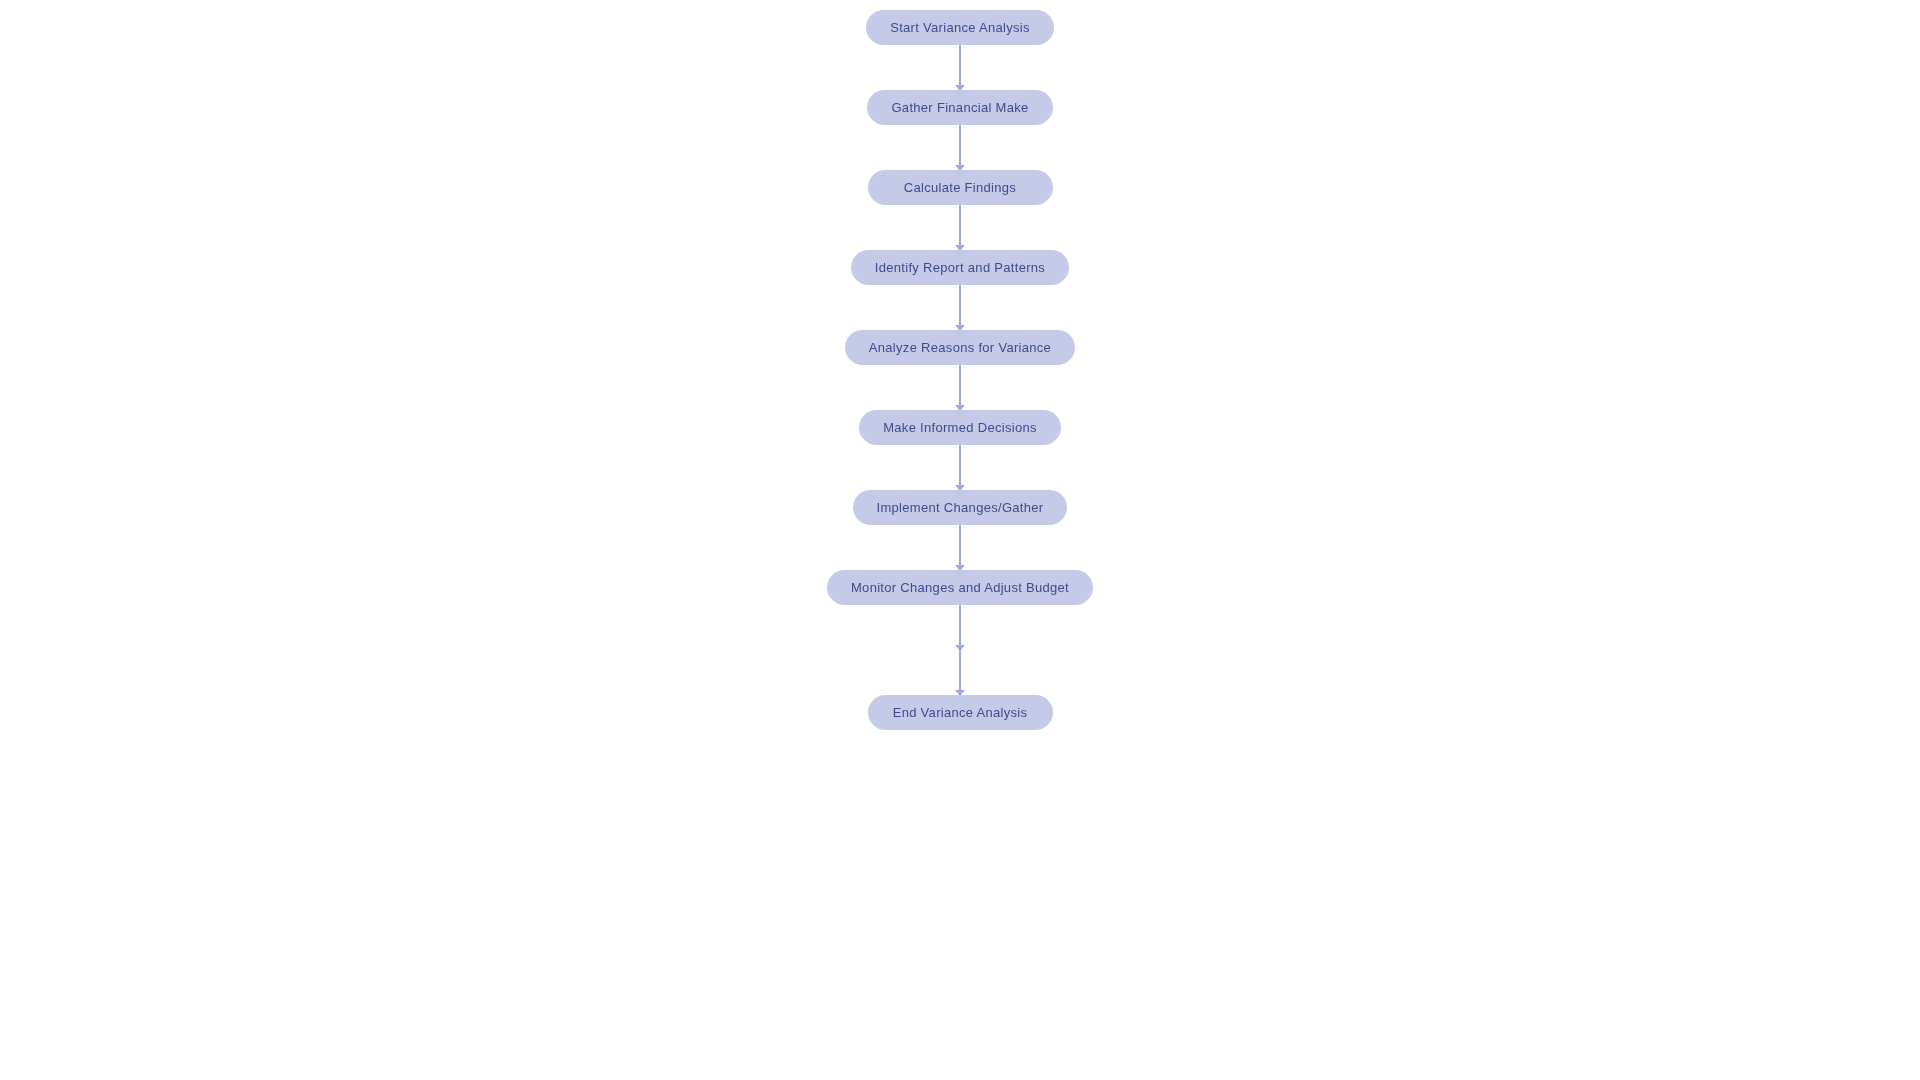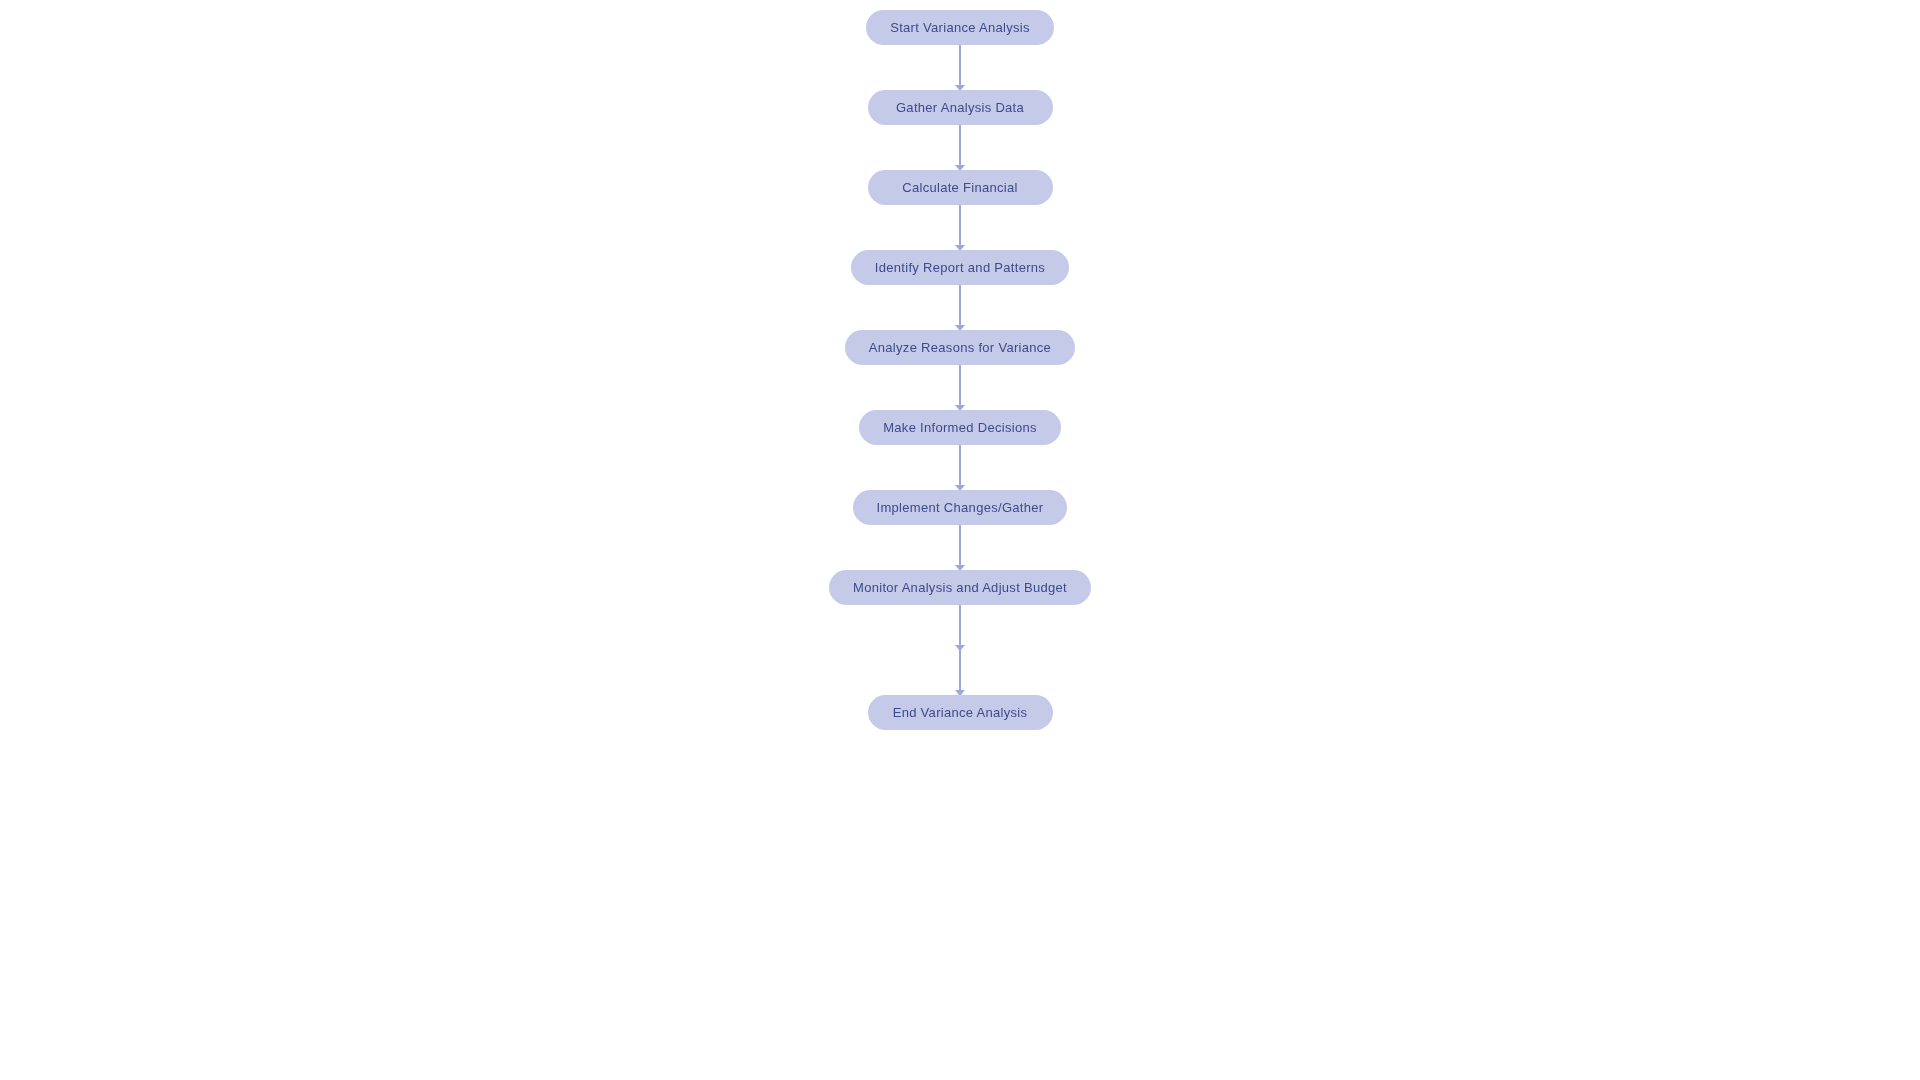--- a/index.html
+++ b/index.html
@@ -64,29 +64,29 @@
       border-right: 5px solid transparent;
       border-top: 6px solid #9fa8da;
     }
   </style>
 </head>
 <body>
 
 <div class="flowchart-container">
 <div class="flow-node wide">Start Variance Analysis</div>
     <div class="flow-arrow"></div>
-    <div class="flow-node wide">Gather Analysis Data</div>
+    <div class="flow-node wide">Gather Financial Make</div>
     <div class="flow-arrow"></div>
-    <div class="flow-node wide">Calculate Financial</div>
+    <div class="flow-node wide">Calculate Findings</div>
     <div class="flow-arrow"></div>
     <div class="flow-node wide">Identify Report and Patterns</div>
     <div class="flow-arrow"></div>
     <div class="flow-node wide">Analyze Reasons for Variance</div>
     <div class="flow-arrow"></div>
     <div class="flow-node wide">Make Informed Decisions</div>
     <div class="flow-arrow"></div>
     <div class="flow-node wide">Implement Changes/Gather</div>
     <div class="flow-arrow"></div>
-    <div class="flow-node wide">Monitor Analysis and Adjust Budget</div>
+    <div class="flow-node wide">Monitor Changes and Adjust Budget</div>
     <div class="flow-arrow"></div>
     <div class="flow-arrow"></div>
     <div class="flow-node wide">End Variance Analysis</div>
   </div>
 
 </body></html>

